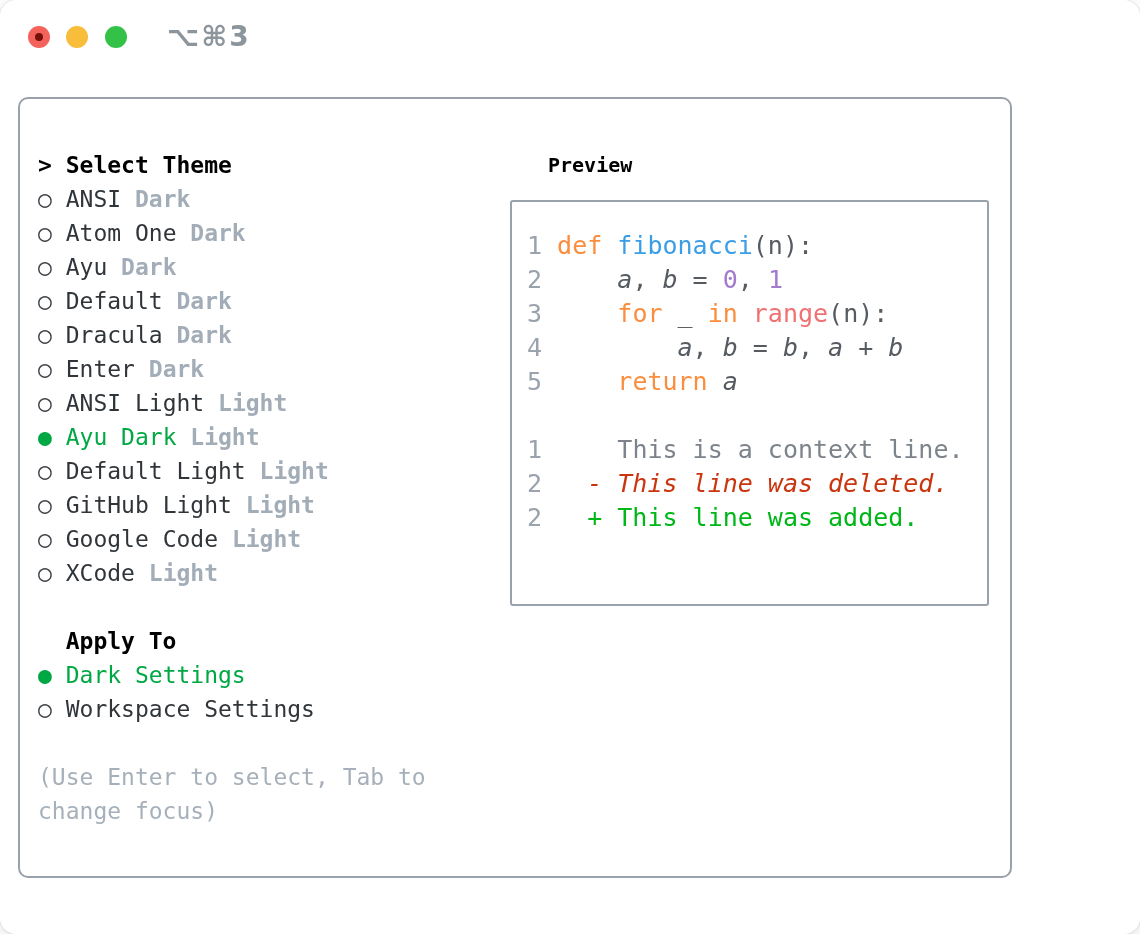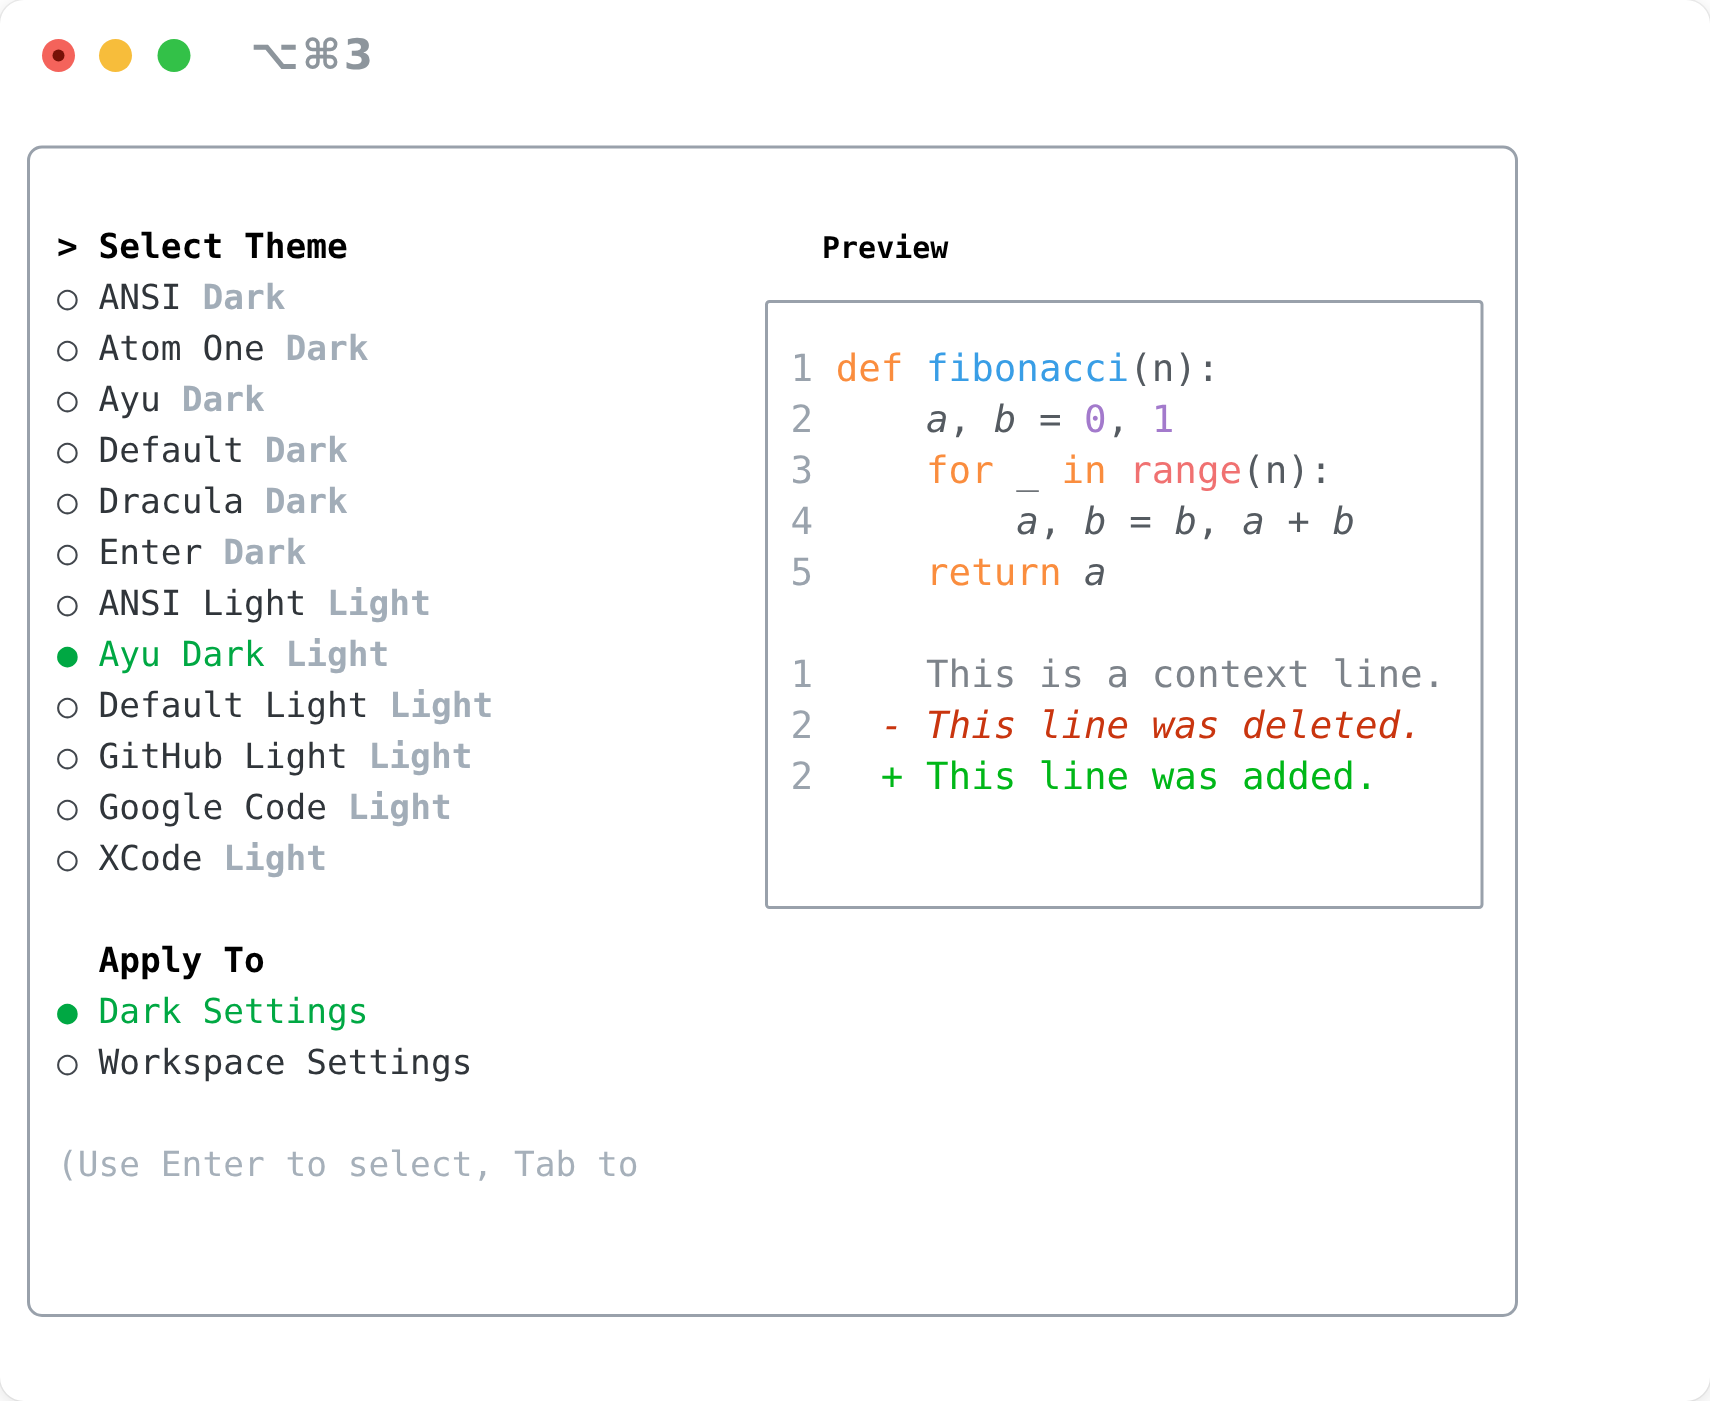--- a/index.html
+++ b/index.html
@@ -98,20 +98,21 @@
         <div class="row theme"><span class="bullet">○</span><span class="tname"> Default Light</span><span class="ttag"> Light</span></div>
         <div class="row theme"><span class="bullet">○</span><span class="tname"> GitHub Light</span><span class="ttag"> Light</span></div>
         <div class="row theme"><span class="bullet">○</span><span class="tname"> Google Code</span><span class="ttag"> Light</span></div>
         <div class="row theme"><span class="bullet">○</span><span class="tname"> XCode</span><span class="ttag"> Light</span></div>
         <div class="row spacer"></div>
         <div class="row header"><span>  Apply To</span></div>
         <div class="row theme"><span class="bullet sel">●</span><span class="tname sel"> Dark Settings</span></div>
         <div class="row theme"><span class="bullet">○</span><span class="tname"> Workspace Settings</span></div>
         <div class="row spacer"></div>
         <div class="row hint"><span>(Use Enter to select, Tab to</span></div>
+        <div class="row hint"><span>change focus)</span></div>
       </div>
     <div class="preview-label">Preview</div>
     <div class="preview-box">
       <div id="preview-lines">
           <div class="pline"><span class="tok-linenum">1 </span><span class="tok-keyword">def</span><span class="tok-plain"> </span><span class="tok-function">fibonacci</span><span class="tok-plain">(n):</span></div>
           <div class="pline"><span class="tok-linenum">2</span><span class="tok-plain">     </span><span class="tok-ident">a</span><span class="tok-plain">, </span><span class="tok-ident">b</span><span class="tok-plain"> = </span><span class="tok-number">0</span><span class="tok-plain">, </span><span class="tok-number">1</span></div>
           <div class="pline"><span class="tok-linenum">3</span><span class="tok-plain">     </span><span class="tok-keyword">for</span><span class="tok-plain"> _ </span><span class="tok-keyword">in</span><span class="tok-plain"> </span><span class="tok-builtin">range</span><span class="tok-plain">(n):</span></div>
           <div class="pline"><span class="tok-linenum">4</span><span class="tok-plain">         </span><span class="tok-ident">a</span><span class="tok-plain">, </span><span class="tok-ident">b</span><span class="tok-plain"> = </span><span class="tok-ident">b</span><span class="tok-plain">, </span><span class="tok-ident">a</span><span class="tok-plain"> + </span><span class="tok-ident">b</span></div>
           <div class="pline"><span class="tok-linenum">5</span><span class="tok-plain">     </span><span class="tok-keyword">return</span><span class="tok-plain"> </span><span class="tok-ident">a</span></div>
           <div class="pline"></div>

